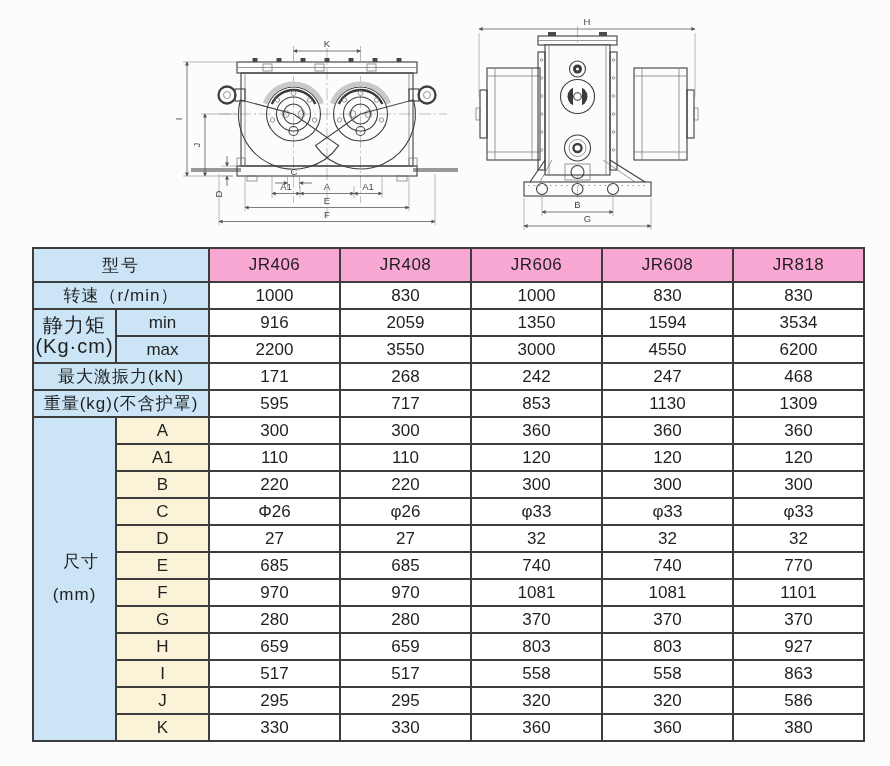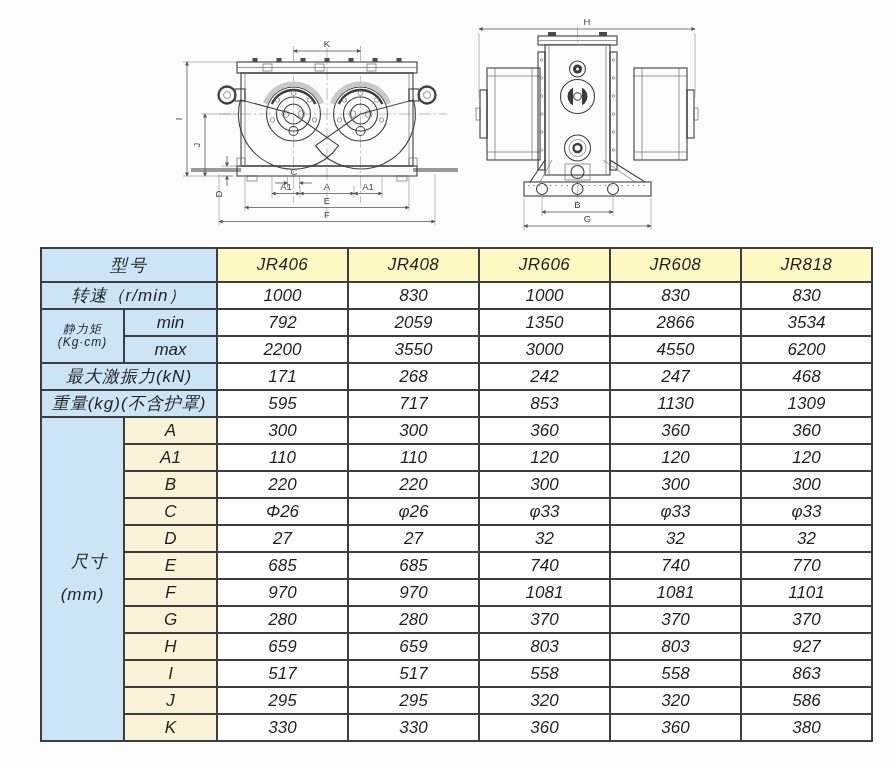--- a/index.html
+++ b/index.html
@@ -7,39 +7,39 @@
     width:890px;height:766px;position:relative;overflow:hidden;
     background:#fcfcfc;
     font-family:"Liberation Sans","DejaVu Sans",sans-serif;
     color:#222;
   }
   .draw{position:absolute;}
   #front-view{left:163px;top:18px;}
   #side-view{left:462px;top:12px;}
 
   
-  .spec-wrap{position:absolute;left:40px;top:247px;font-style:italic;}
+  .spec-wrap{position:absolute;left:32px;top:247px;}
   table.spec{border-collapse:collapse;table-layout:fixed;width:831px;}
   .spec td,.spec th{
     border:2px solid #3d3d3d;
     text-align:center;vertical-align:middle;
     font-weight:400;padding:0;
     font-size:17px;color:#1f1f1f;
     overflow:hidden;white-space:nowrap;
   }
   .spec thead tr{height:34px;}
   .spec tr{height:27px;}
   .blue{background:#cbe5f6;}
-  .pink{background:#fef9c3;}
+  .pink{background:#f9a8d4;}
   .cream{background:#faf3d8;}
   .val{background:#ffffff;}
   .lab{font-size:17px;letter-spacing:1px;margin-left:28px;}
   .model-h{font-size:18px;letter-spacing:2px;}
   .model{font-size:17px;letter-spacing:.5px;}
-  .two-line div{line-height:1.05;font-size:12px;letter-spacing:1px;}
+  .two-line div{line-height:1.05;font-size:20px;letter-spacing:1px;}
   .sub{font-size:17px;}
   .group div{font-size:17px;letter-spacing:1px;line-height:1.1;}
   .group .g1{margin-bottom:14px;padding-left:13px;}
 
   
   .ol{stroke:#3f3f3f;stroke-width:1.1;fill:none;}
   .olf{stroke:#3f3f3f;stroke-width:1.1;fill:#fcfcfc;}
   .th{stroke:#6e6e6e;stroke-width:.7;fill:none;}
   .cl{stroke:#a8a8a8;stroke-width:.7;fill:none;stroke-dasharray:12 3 2 3;}
   .dim{stroke:#5a5a5a;stroke-width:.8;fill:none;}
@@ -298,24 +298,24 @@
       <td class="val">1000</td>
       <td class="val">830</td>
       <td class="val">830</td>
     </tr>
     <tr>
       <td rowspan="2" class="blue two-line">
         <div>静力矩</div>
         <div>(Kg·cm)</div>
       </td>
       <td class="blue sub">min</td>
-      <td class="val">792</td>
+      <td class="val">916</td>
       <td class="val">2059</td>
       <td class="val">1350</td>
-      <td class="val">2866</td>
+      <td class="val">1594</td>
       <td class="val">3534</td>
     </tr>
     <tr>
       <td class="blue sub">max</td>
       <td class="val">2200</td>
       <td class="val">3550</td>
       <td class="val">3000</td>
       <td class="val">4550</td>
       <td class="val">6200</td>
     </tr>

